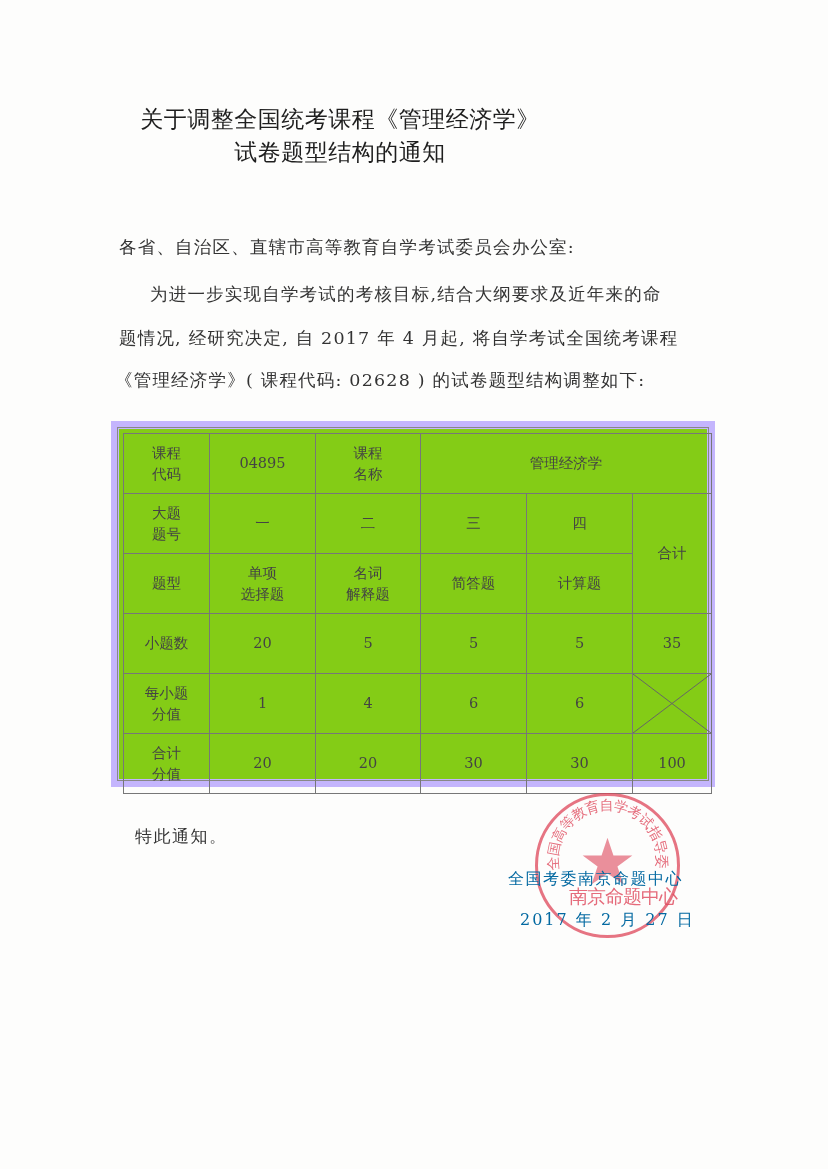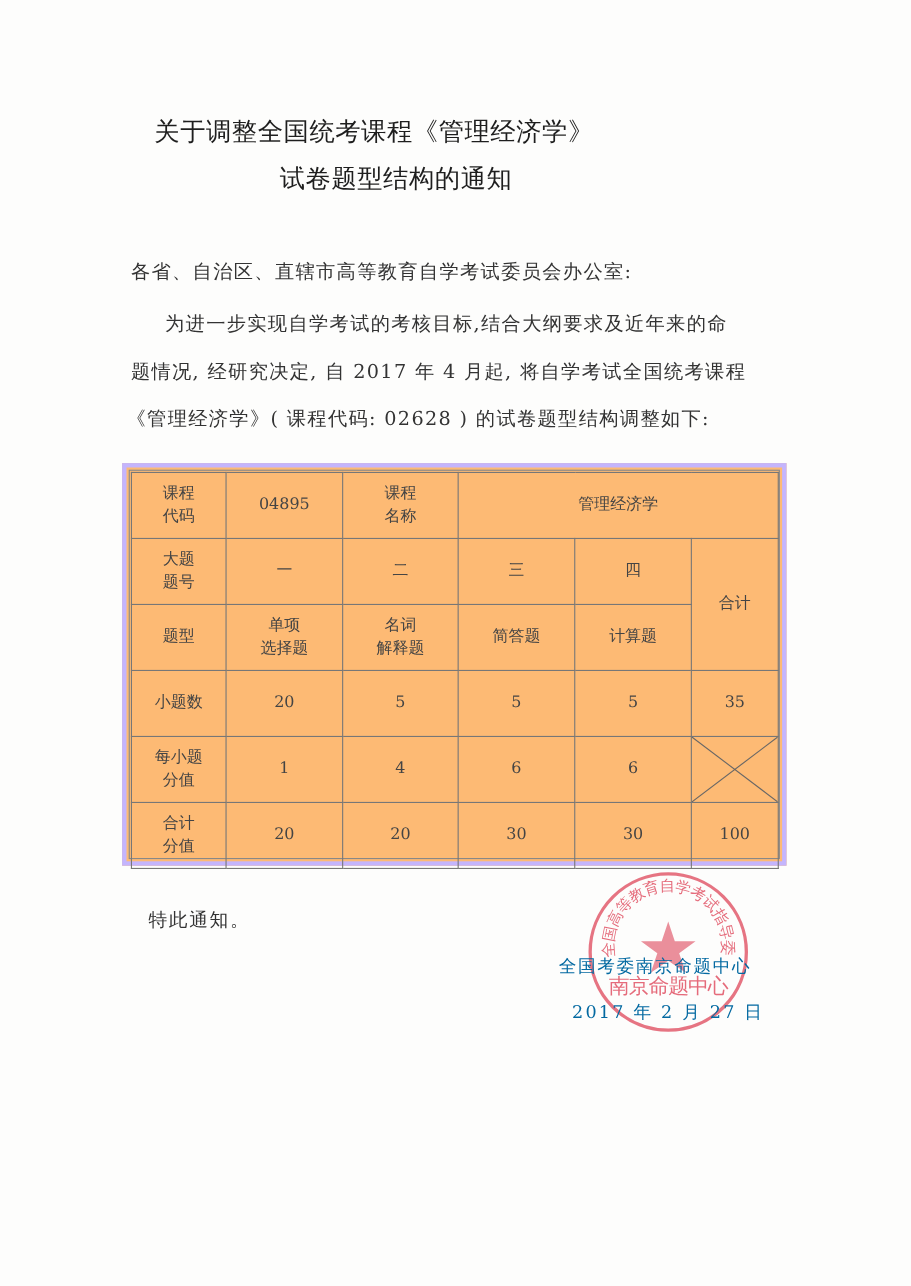--- a/index.html
+++ b/index.html
@@ -6,34 +6,34 @@
   body {
     width: 828px; height: 1169px; background: #fdfdfc; position: relative;
     font-family: "DejaVu Serif", "Liberation Serif", serif; color: #2a2a2a;
     overflow: hidden;
   }
   .title {
     position: absolute; left: 0; width: 680px; text-align: center;
     font-size: 23px; color: #1e1e1e; letter-spacing: 0.5px;
   }
   .t1 { top: 104px; }
-  .t2 { top: 147px; padding-left: 20px; }
+  .t2 { top: 137px; }
   .para {
     position: absolute; left: 119px; font-size: 17.5px; color: #333;
     letter-spacing: 1.2px; white-space: nowrap; text-align: center;
   }
   .p0 { top: 235px; }
   .p1 { top: 282px; left: 150px; }
   .p2 { top: 326px; }
   .p3 { top: 368px; left: 115px; }
 
   .tbl-wrap {
     position: absolute; left: 111px; top: 421px; width: 604px; height: 366px;
-    border: 4px solid #c4b5fd; outline: 1px solid #888; outline-offset: -7px;
-    box-sizing: border-box; background: #fdba74;
+    border: 8px solid #c4b5fd; outline: 1px solid #888; outline-offset: -7px;
+    box-sizing: border-box; background: #84cc16;
   }
   table {
     position: absolute; left: 4px; top: 4px; width: 588px; height: 350px;
     border-collapse: collapse; table-layout: fixed;
     font-family: "DejaVu Serif", "Liberation Serif", serif;
     font-size: 14.5px; color: #444;
   }
   td {
     border: 1px solid #777; text-align: center; vertical-align: middle;
     padding: 0; line-height: 21px;
@@ -46,21 +46,21 @@
   .sign-org { position: absolute; left: 508px; top: 869px; font-size: 16px; color: #0369a1; letter-spacing: 1.5px; }
   .sign-date { position: absolute; left: 520px; top: 910px; font-size: 16px; color: #0369a1; letter-spacing: 2px; }
 
   .seal {
     position: absolute; left: 535px; top: 793px; width: 145px; height: 145px;
     border: 3px solid rgba(222,70,90,0.75); border-radius: 50%;
     box-sizing: border-box; pointer-events: none;
   }
   .seal svg { position: absolute; left: 0; top: 0; width: 100%; height: 100%; }
   .seal-bottom {
-    position: absolute; left: 0; width: 100%; top: 88px; text-align: center;
+    position: absolute; left: 0; width: 100%; top: 88px; text-align: right;
     font-size: 19px; color: rgba(222,70,90,0.8); font-family: Liberation Serif, serif;
     letter-spacing: -1px;
   }
 </style>
 </head>
 <body>
 
 <div class="title t1">关于调整全国统考课程《管理经济学》</div>
 <div class="title t2">试卷题型结构的通知</div>
 

